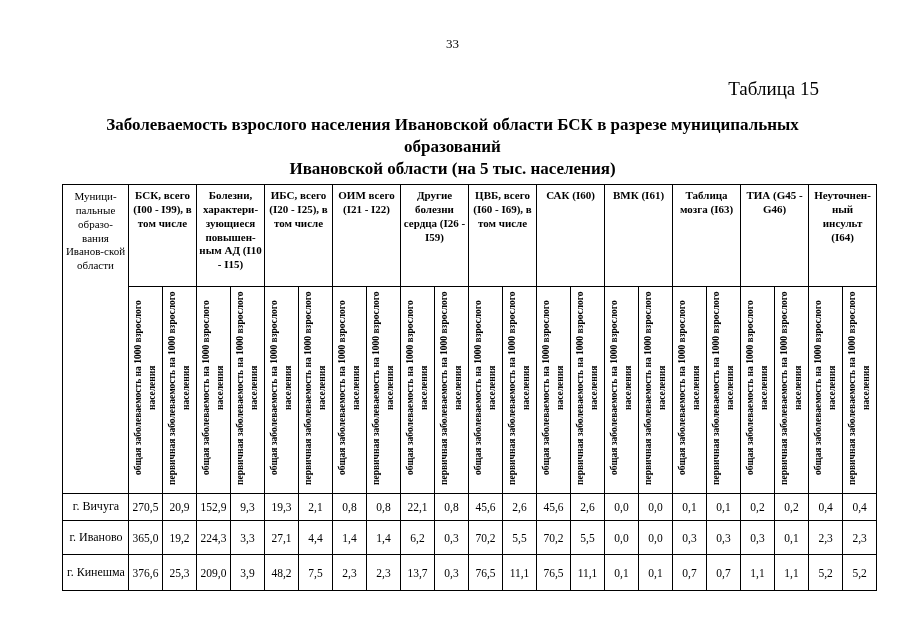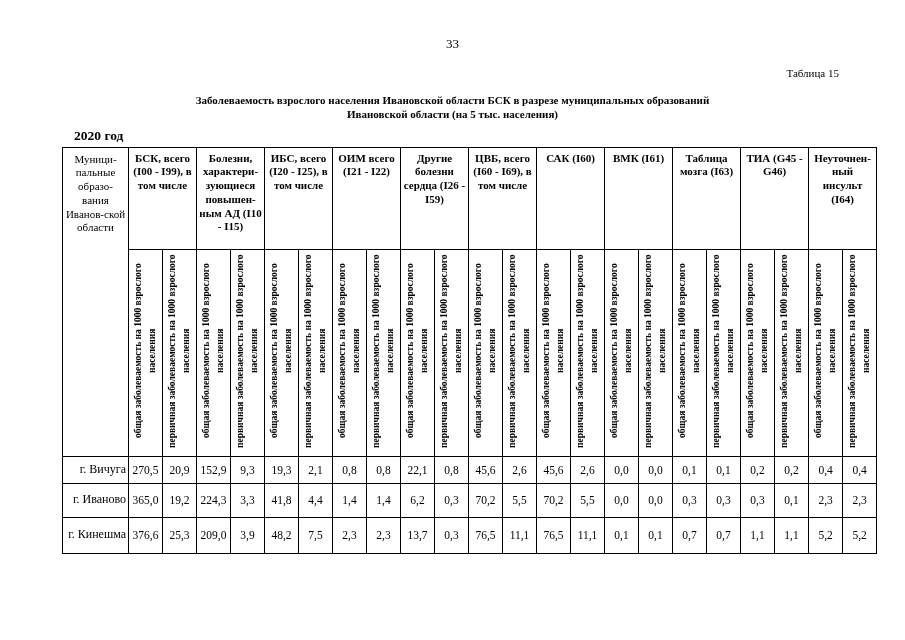--- a/index.html
+++ b/index.html
@@ -4,52 +4,51 @@
 <style>
   * { box-sizing: border-box; }
   html,body { margin:0; padding:0; }
   body {
     width:905px; height:640px; overflow:hidden;
     background:#ffffff; color:#000;
     font-family:"Liberation Serif", serif;
   }
   .page { position:relative; width:905px; height:640px; }
   .pageno { padding-top:36px; text-align:center; font-size:13px; }
-  .caption { margin-top:15px; padding-right:66px; text-align:right; font-size:11px; }
+  .caption { margin-top:26px; padding-right:86px; text-align:right; font-size:19px; }
   .title { margin:14px auto 4px auto; max-width:724px; text-align:center;
-           font-weight:bold; font-size:11px; line-height:1.3; }
+           font-weight:bold; font-size:17px; line-height:1.3; }
   .year { margin:6px 0 3px 74px; font-weight:bold; font-size:13.5px; }
 
   table.t { border-collapse:collapse; margin-left:62px; table-layout:fixed; width:814px; }
   .t th, .t td { border:1px solid #000; padding:1px 2px; background:#fff; }
   th.corner { vertical-align:top; font-size:11px; font-weight:normal; padding-top:5px; line-height:1.25; }
   th.g { height:102px; vertical-align:top; font-size:11px; font-weight:bold; padding-top:4px; line-height:1.25; }
   th.s { height:204px; vertical-align:middle; text-align:center; padding:4px 0; }
   .vt { display:inline-block; writing-mode:vertical-rl; transform:rotate(180deg);
         height:194px; font-size:9.5px; font-weight:bold; line-height:1.45; text-align:center; }
-  td.rn { font-size:12px; text-align:right; padding-left:3px; vertical-align:middle; line-height:1.15; }
+  td.rn { font-size:12px; text-align:center; padding-left:3px; vertical-align:middle; line-height:1.15; }
   td.v  { font-size:11.5px; text-align:center; vertical-align:middle; }
   tr.r0 td { height:27px; }
   tr.r1 td { height:34px; }
   tr.r2 td { height:36px;margin-left:31px; }
 </style>
 </head>
 <body>
 
 <div class="page">
 
   <div class="pageno">33</div>
   <div class="caption">Таблица 15</div>
 
   <div class="title">
     <div>Заболеваемость взрослого населения Ивановской области БСК в разрезе муниципальных образований</div>
     <div>Ивановской области (на 5 тыс. населения)</div>
   </div>
 
-  <div class="year">2020 год</div>
 
   <table class="t">
     <colgroup>
       <col style="width:66px">
       <col span="22" style="width:34px">
     </colgroup>
 
     <tbody>
         <tr>
       <th class="corner" rowspan="2">Муници-пальные образо-вания Иванов-ской области</th>
@@ -116,21 +115,21 @@
       <td class="v">0,4</td>
       <td class="v">0,4</td>
     </tr>
 
     <tr class="r1">
       <td class="rn">г. Иваново</td>
       <td class="v">365,0</td>
       <td class="v">19,2</td>
       <td class="v">224,3</td>
       <td class="v">3,3</td>
-      <td class="v">41,8</td>
+      <td class="v">27,1</td>
       <td class="v">4,4</td>
       <td class="v">1,4</td>
       <td class="v">1,4</td>
       <td class="v">6,2</td>
       <td class="v">0,3</td>
       <td class="v">70,2</td>
       <td class="v">5,5</td>
       <td class="v">70,2</td>
       <td class="v">5,5</td>
       <td class="v">0,0</td>

